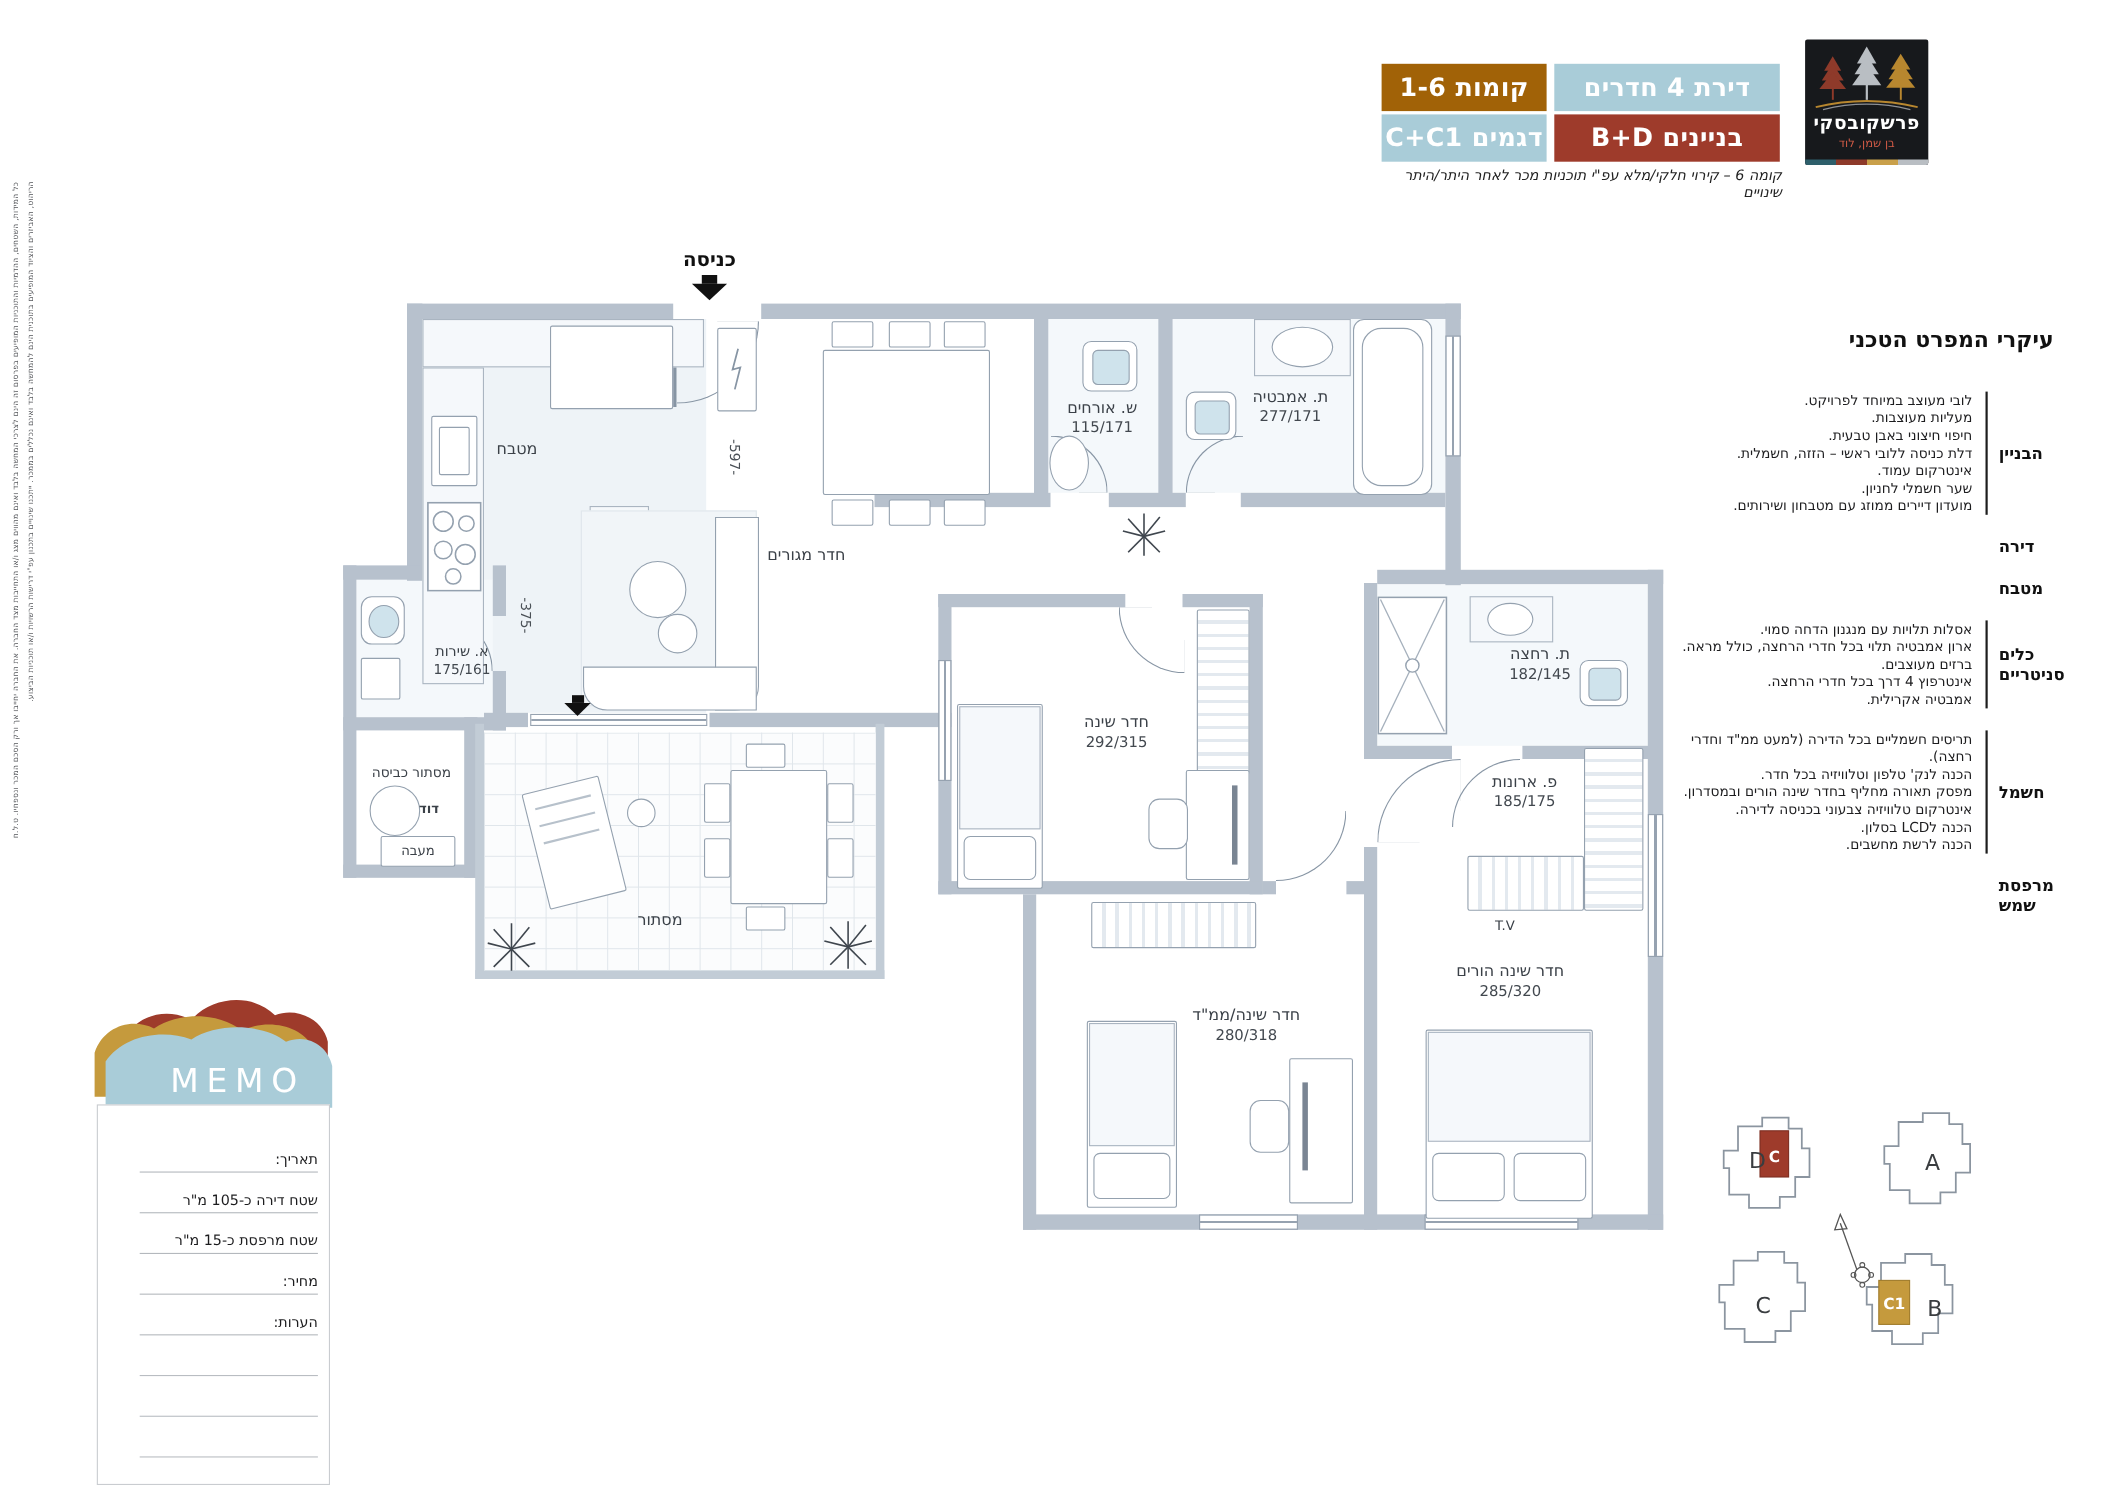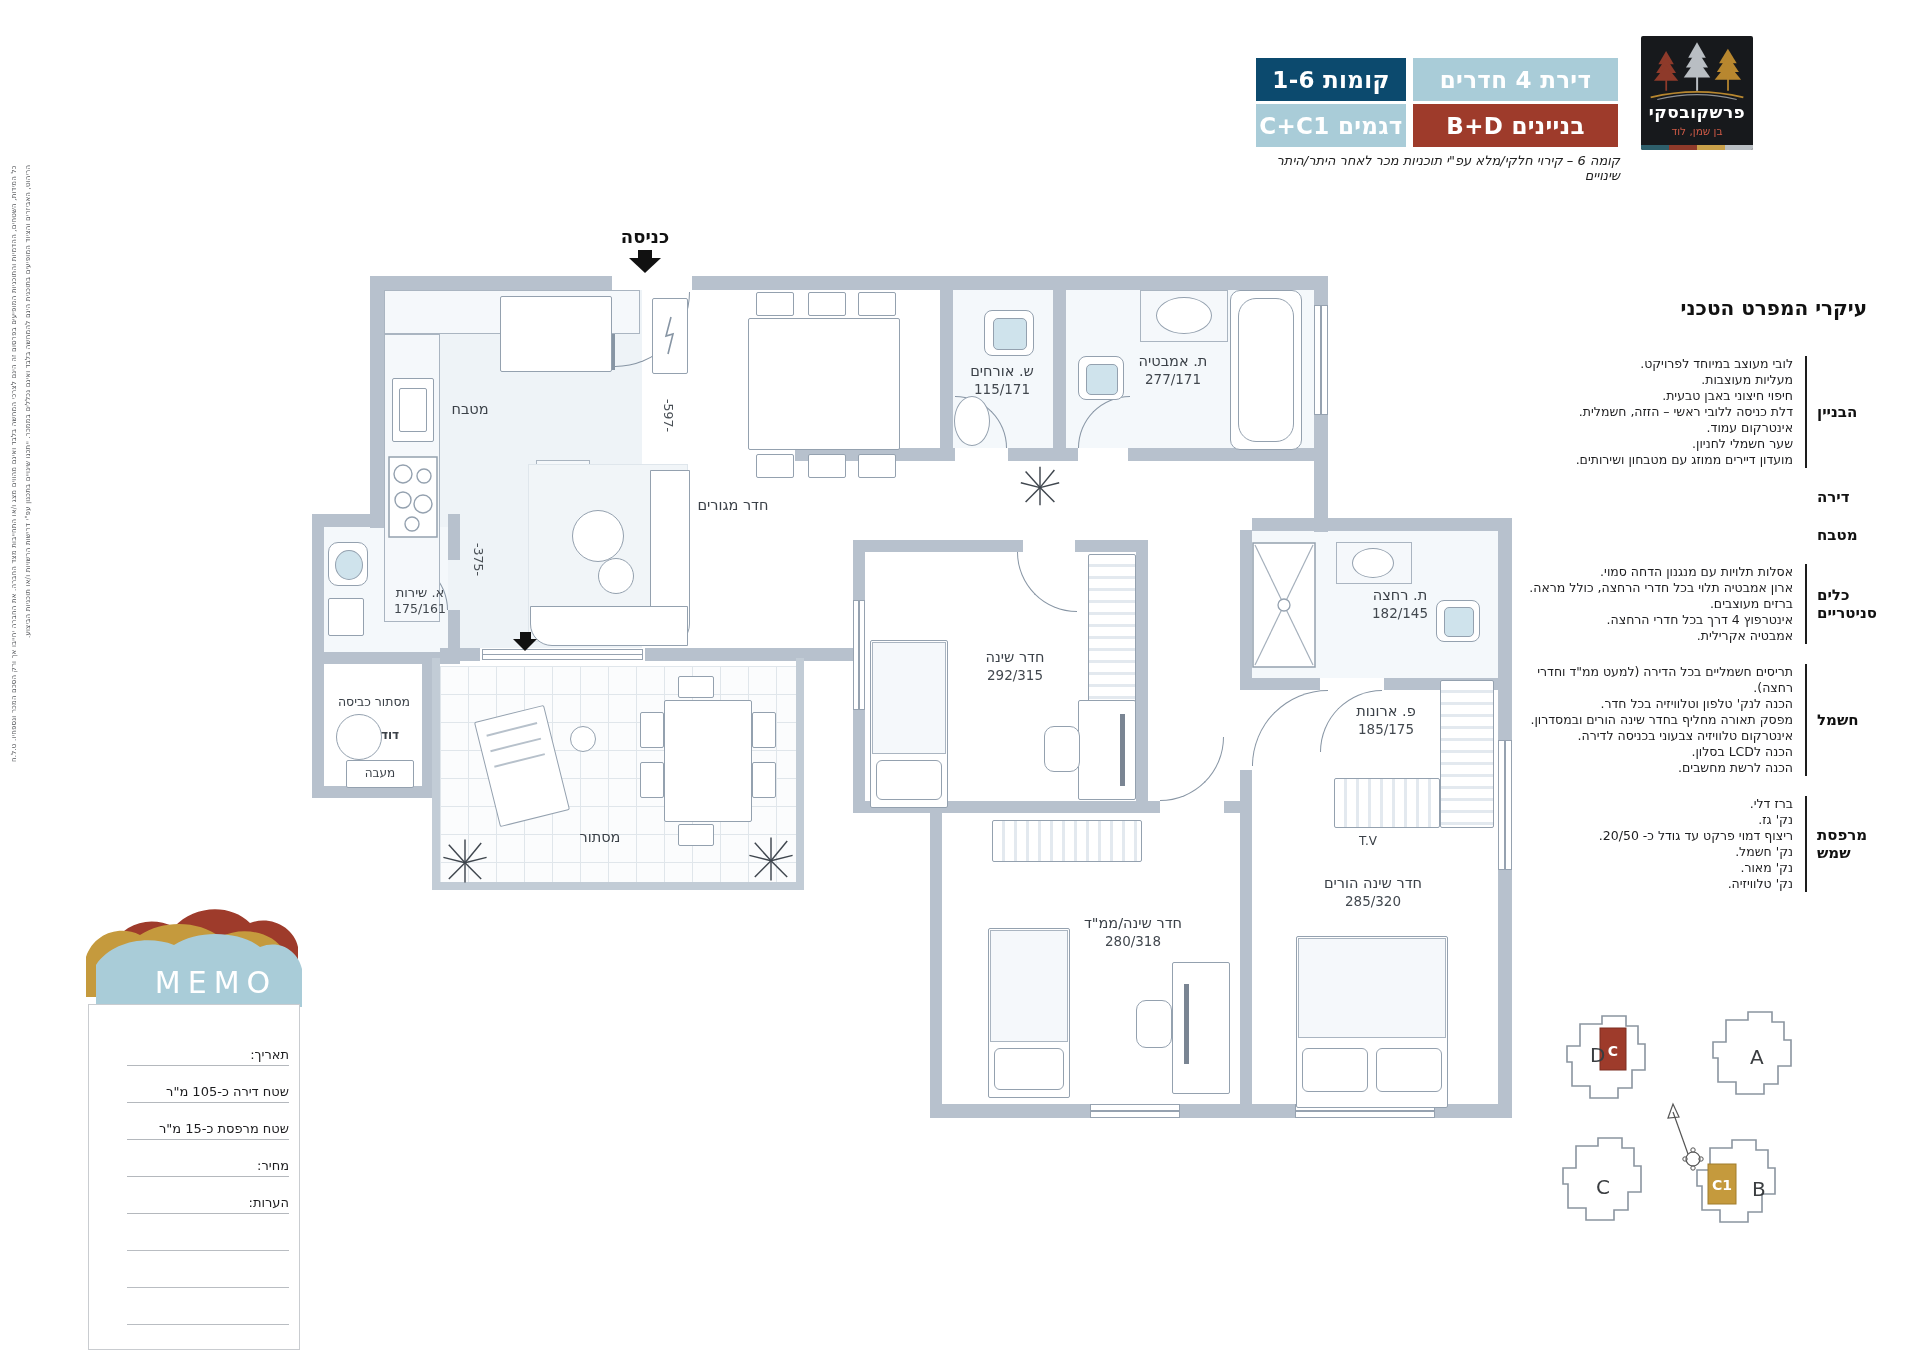--- a/index.html
+++ b/index.html
@@ -41,21 +41,21 @@
   .slabel{position:absolute;direction:rtl;text-align:center;color:#3b4148;font-size:12px;line-height:1.2;}
   .dimv{position:absolute;font-size:12.5px;color:#4a5056;white-space:nowrap;transform:rotate(90deg);direction:ltr;}
   .entrance-label{position:absolute;direction:rtl;text-align:center;font-size:18px;color:#111;font-weight:bold;}
   .tri-down{position:absolute;width:0;height:0;border-left:16px solid transparent;border-right:16px solid transparent;border-top:15px solid #111;}
   .tri-down.small{border-left:12px solid transparent;border-right:12px solid transparent;border-top:12px solid #111;}
   .stem{position:absolute;background:#111;}
   
   .badge{position:absolute;color:#fff;display:flex;align-items:center;justify-content:center;
     font-size:23px;font-weight:bold;direction:rtl;letter-spacing:.3px;}
   .badge.blue{background:#a9ccd8;}
-  .badge.gold{background:#0c4a6e;}
+  .badge.gold{background:#a16207;}
   .badge.red{background:#9e3b2b;}
   .hdr-note{position:absolute;direction:rtl;text-align:right;font-size:13px;font-style:italic;color:#222;}
   
   .logo{position:absolute;background:#17191c;border-radius:2px;overflow:hidden;}
   .logo-brand{position:absolute;width:100%;text-align:center;color:#fff;font-size:17px;font-weight:bold;direction:rtl;letter-spacing:.5px;}
   .logo-loc{position:absolute;width:100%;text-align:center;color:#cf5a46;font-size:10.5px;direction:rtl;}
   .logo-stripe{position:absolute;left:0;right:0;bottom:0;height:5px;
     background:linear-gradient(90deg,#2e5f6b 0 25%,#8e3a2a 25% 50%,#c9a04a 50% 75%,#b9bec3 75% 100%);}
   
   .specs{position:absolute;left:1529px;top:296px;width:372px;direction:rtl;}
@@ -151,28 +151,20 @@
         <div class="spec-line">תריסים חשמליים בכל הדירה (למעט ממ"ד וחדרי רחצה).</div>
         <div class="spec-line">הכנה לנק' טלפון וטלוויזיה בכל חדר.</div>
         <div class="spec-line">מפסק תאורה מחליף בחדר שינה הורים ובמסדרון.</div>
         <div class="spec-line">אינטרקום טלוויזיה צבעוני בכניסה לדירה.</div>
         <div class="spec-line">הכנה לLCD בסלון.</div>
         <div class="spec-line">הכנה לרשת מחשבים.</div>
       </div>
   </div>
   <div class="spec">
     <div class="spec-label">מרפסת שמש</div>
-    <div class="spec-lines">
-        <div class="spec-line">ברז דלי.</div>
-        <div class="spec-line">נק' גז.</div>
-        <div class="spec-line">ריצוף דמוי פרקט עד גודל כ- 20/50.</div>
-        <div class="spec-line">נק' חשמל.</div>
-        <div class="spec-line">נק' מאור.</div>
-        <div class="spec-line">נק' טלוויזיה.</div>
-      </div>
   </div>
 </div>
 
 <div class="abs" style="left:0;top:0;width:1920px;height:1355px;">
 
   <div class="floor" style="left:384px;top:290px;width:258px;height:358px;"></div>
   <div class="floor2" style="left:953px;top:290px;width:100px;height:158px;"></div>
   <div class="floor2" style="left:1066px;top:290px;width:248px;height:158px;"></div>
   <div class="floor2" style="left:1252px;top:531px;width:246px;height:147px;"></div>
   <div class="floor2" style="left:324px;top:527px;width:124px;height:125px;"></div>

